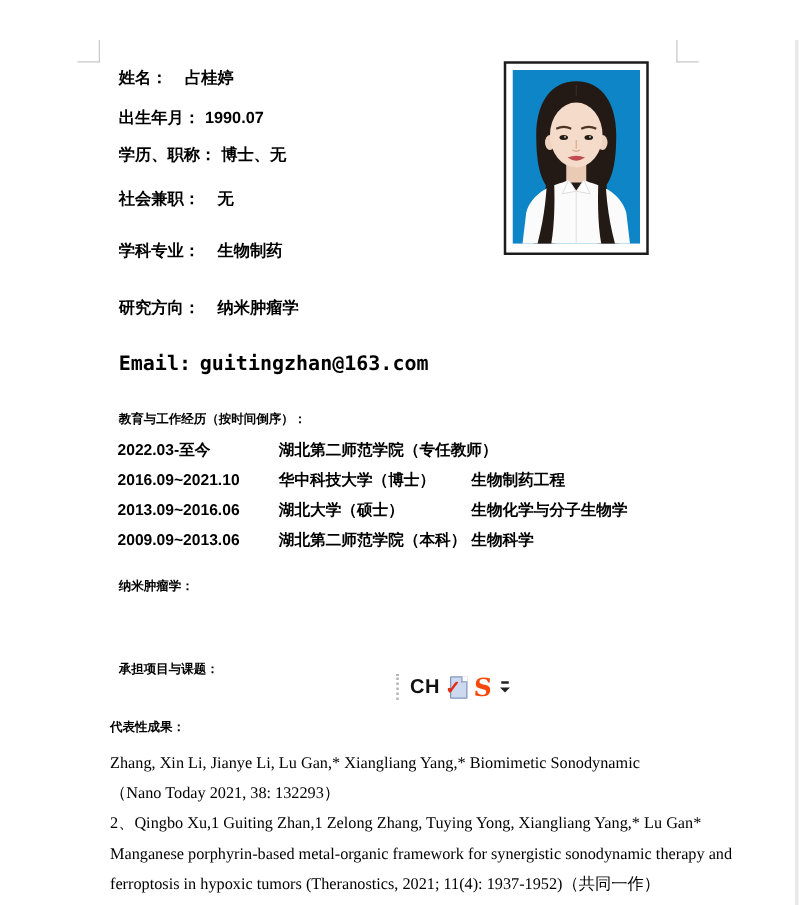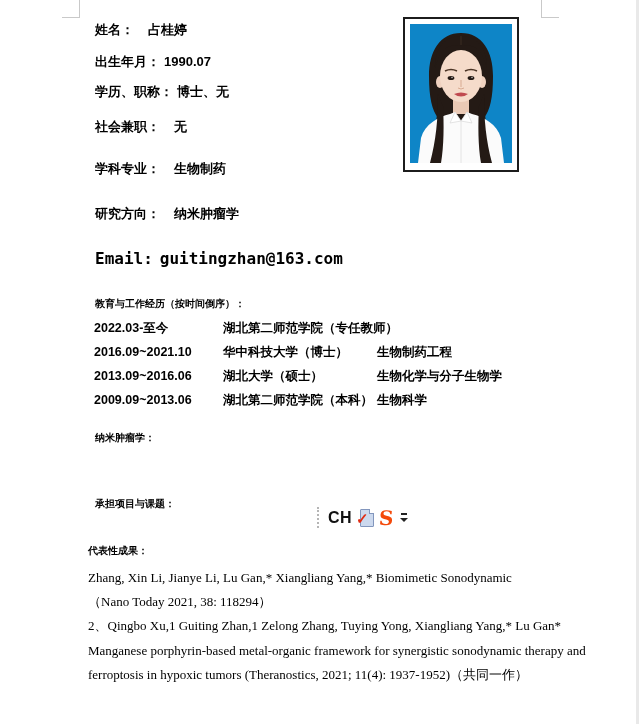--- a/index.html
+++ b/index.html
@@ -1,20 +1,20 @@
 <!DOCTYPE html>
 <html><head>
 <meta charset="utf-8">
 <style>
   html,body{margin:0;padding:0;}
   body{
     width:639px;height:724px;background:#ffffff;position:relative;
     overflow:hidden;font-family:"Liberation Sans",sans-serif;color:#000;
   }
-  .page{position:absolute;inset:0;background:#fff;}
+  .page{position:absolute;inset:0;background:#fff;margin-top:32px;}
   .right-edge{position:absolute;right:0;top:0;width:3px;height:724px;background:#e9e9e9;}
   .crop{position:absolute;width:17px;height:17px;}
   .crop-tl{left:62px;top:0;border-right:1px solid #c9c9c9;border-bottom:1px solid #c9c9c9;}
   .crop-tr{left:541px;top:0;border-left:1px solid #c9c9c9;border-bottom:1px solid #c9c9c9;}
 
   .prow{position:absolute;left:95px;display:flex;white-space:pre;
         font-weight:bold;font-size:13px;line-height:16px;}
   .prow .plabel,.prow .pvalue{display:inline-block;}
   .prow.mono{font-family:"DejaVu Sans Mono","Liberation Mono",monospace;font-size:16px;}
 
@@ -113,21 +113,21 @@
     <span class="col inst">湖北第二师范学院（本科）</span>
     <span class="col major">生物科学</span>
   </div>
 
   <div class="heading" style="top:430px">纳米肿瘤学：</div>
   <div class="heading" style="top:496px">承担项目与课题：</div>
   <div class="heading achv" style="top:543px">代表性成果：</div>
 
   <div class="pubs">
     <div class="publine">Zhang, Xin Li, Jianye Li, Lu Gan,* Xiangliang Yang,* Biomimetic Sonodynamic</div>
-    <div class="publine">（Nano Today 2021, 38: 118294）</div>
+    <div class="publine">（Nano Today 2021, 38: 132293）</div>
     <div class="publine">2、Qingbo Xu,1 Guiting Zhan,1 Zelong Zhang, Tuying Yong, Xiangliang Yang,* Lu Gan*</div>
     <div class="publine">Manganese porphyrin-based metal-organic framework for synergistic sonodynamic therapy and</div>
     <div class="publine">ferroptosis in hypoxic tumors (Theranostics, 2021; 11(4): 1937-1952)（共同一作）</div>
   </div>
 
   <div class="photo-frame">
     <svg viewBox="0 0 102 139" width="102" height="139" xmlns="http://www.w3.org/2000/svg">
       <rect width="102" height="139" fill="#0e85c7"></rect>
       <path d="M51,9 C30,9 19,27 19,52 C19,74 22,86 28,94 L28,120 C34,130 68,130 74,120 L74,94 C80,86 83,74 83,52 C83,27 72,9 51,9 Z" fill="#241a15"></path>
       <path d="M28,74 C27,98 24,118 17,139 L34,139 C33,120 33,100 33,84 Z" fill="#241a15"></path>

